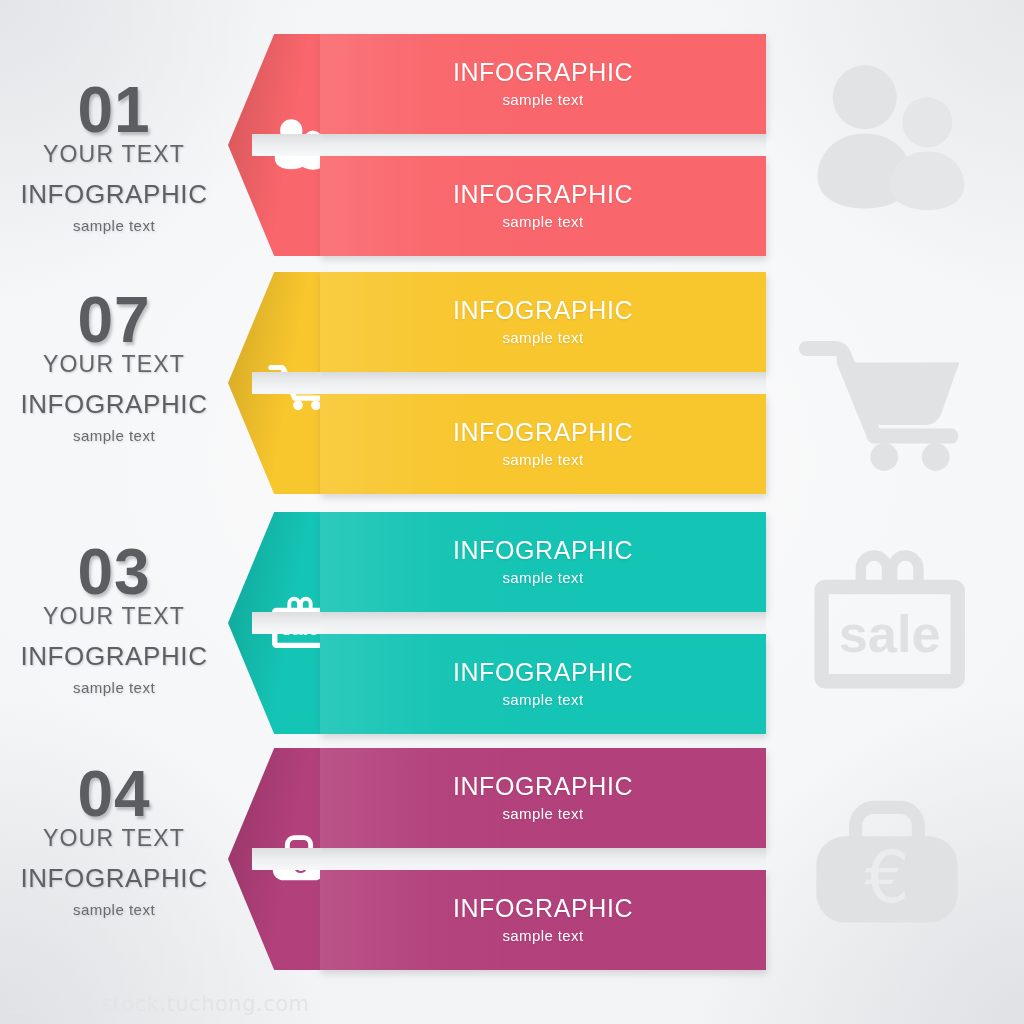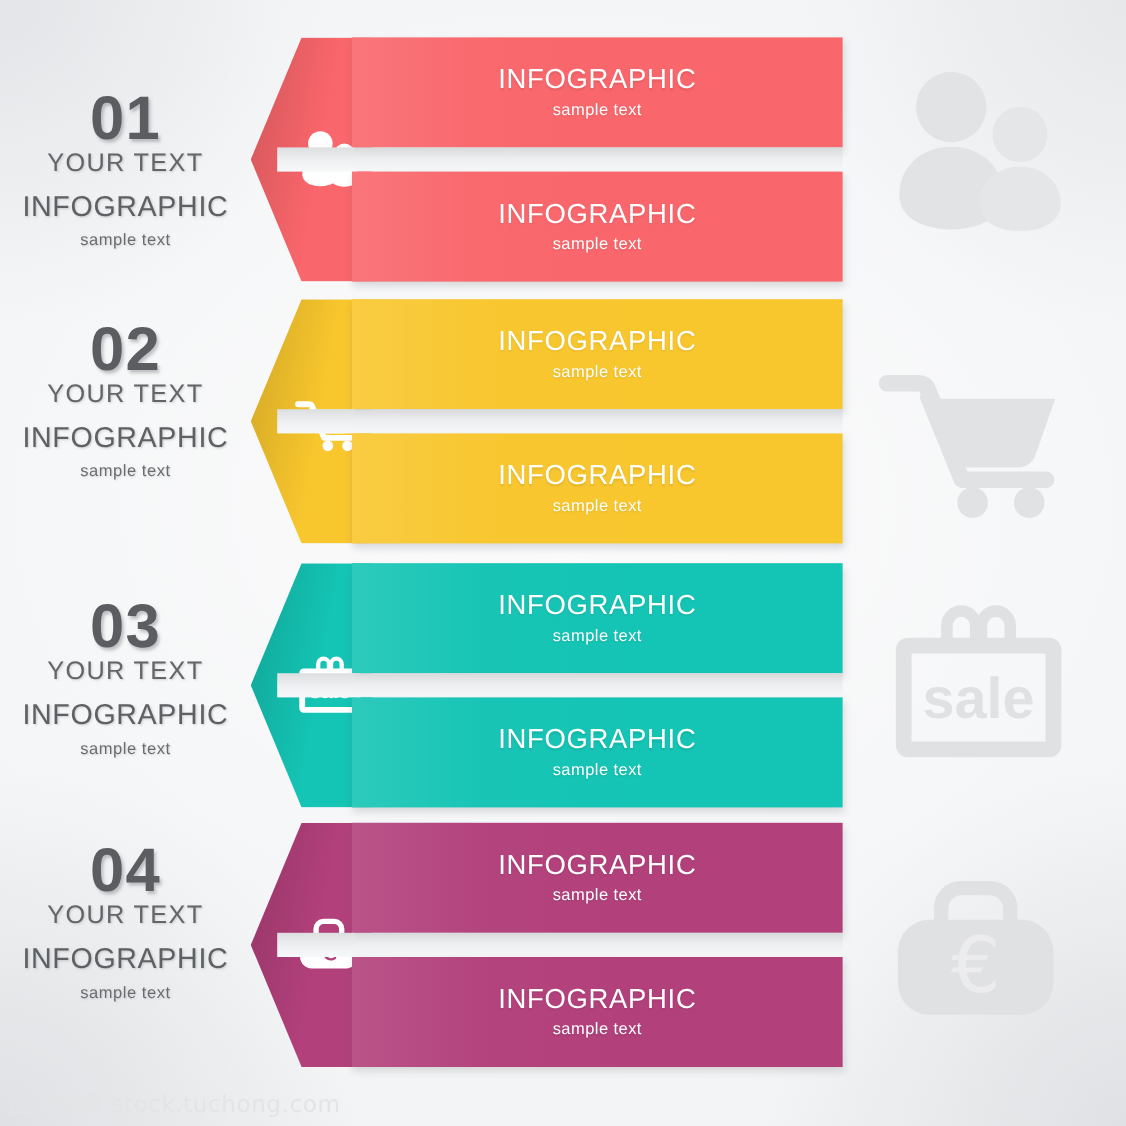--- a/index.html
+++ b/index.html
@@ -27,21 +27,21 @@
 
   
   .row{position:absolute;left:0;width:1024px;}
 
   
   .caption{
     position:absolute;left:0;width:228px;text-align:center;
     color:#5b5d60;
   }
   .cap-num{
-    font-size:56px;font-weight:bold;letter-spacing:1px;line-height:0.96;
+    font-size:64px;font-weight:bold;letter-spacing:1px;line-height:0.96;
     color:#5b5d60;
     text-shadow:2px 3px 3px rgba(120,124,130,0.45);
   }
   .cap-your{
     margin-top:0;font-size:23px;letter-spacing:1.2px;color:#636669;
     text-shadow:1px 1px 2px rgba(140,144,150,0.40);
   }
   .cap-info{
     margin-top:11px;font-size:26px;letter-spacing:0.6px;color:#5e6164;
     text-shadow:1px 1px 2px rgba(140,144,150,0.40);
@@ -168,21 +168,21 @@
         <path d="M24 30c-10.5 0-17 7.4-17 15.6C7 53 14.3 57 24 57s17-4 17-11.4C41 37.4 34.5 30 24 30z" fill="#e1e3e5"></path>
         <circle cx="46.5" cy="26" r="9" fill="#e4e6e8"></circle>
         <path d="M46.5 36.5c-8.2 0-13.3 5.7-13.3 12.1 0 5.7 5.7 8.9 13.3 8.9s13.3-3.2 13.3-8.9c0-6.4-5.1-12.1-13.3-12.1z" fill="#e4e6e8"></path>
       </svg>
     </div>
   </div>
 
   <div class="row" style="top:272px;height:222px;">
 
     <div class="caption" style="top:18px;">
-      <div class="cap-num">02</div>
+      <div class="cap-num">07</div>
       <div class="cap-your">YOUR  TEXT</div>
       <div class="cap-info">INFOGRAPHIC</div>
       <div class="cap-sample">sample text</div>
     </div>
 
     <div class="tag" style="top:0;height:222px;width:110px;">
       <div class="pent" style="background:#F8C62D;"></div>
       <div class="pent-shade"></div>
       <div class="tagicon">
         <svg viewBox="0 0 64 64" width="62" height="62" aria-hidden="true">

